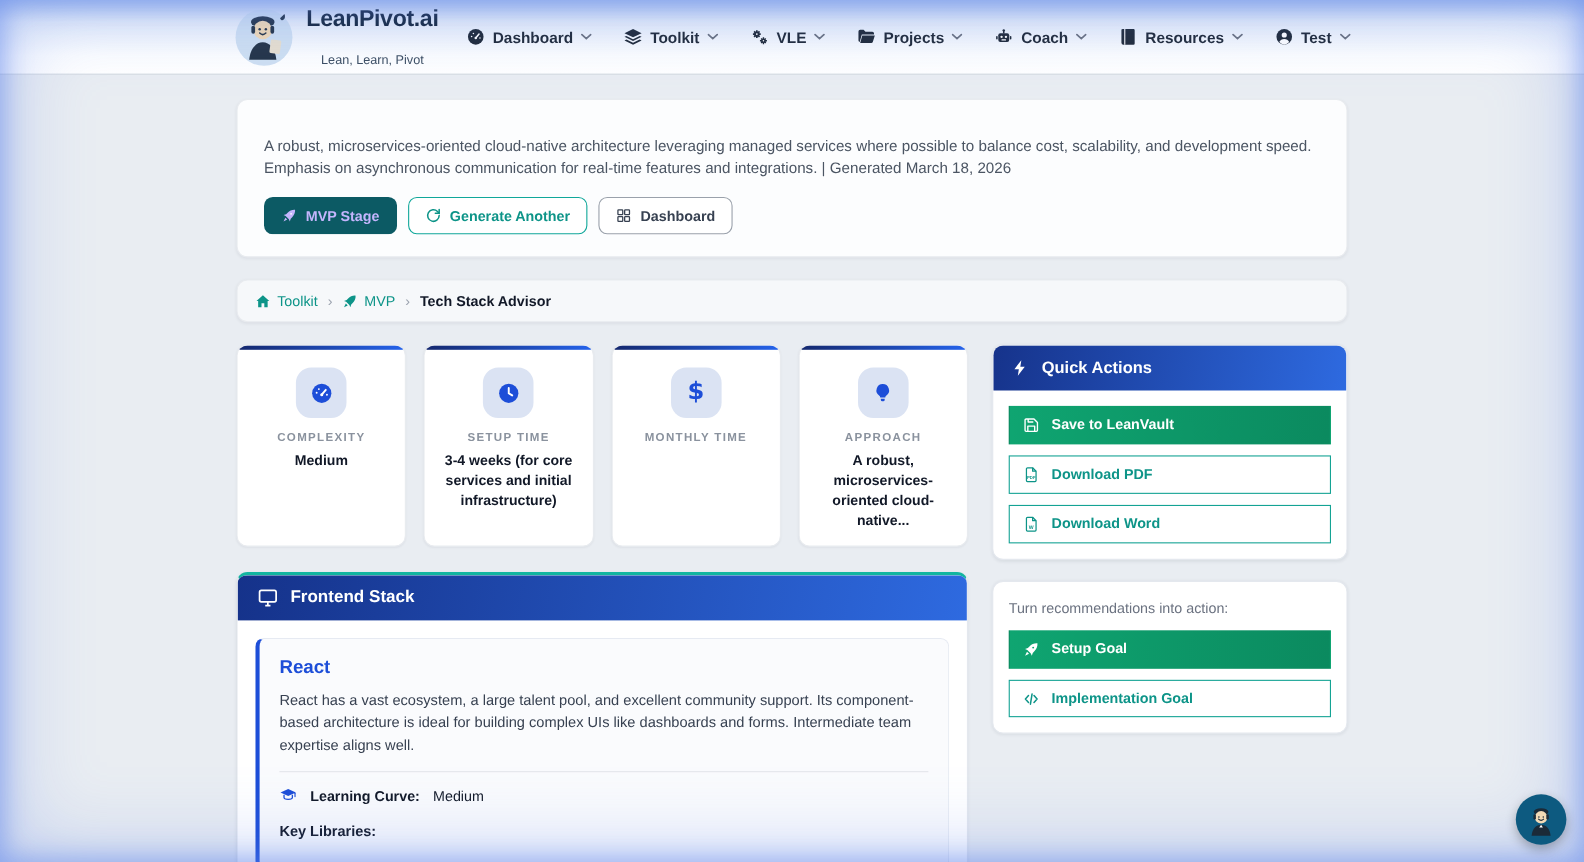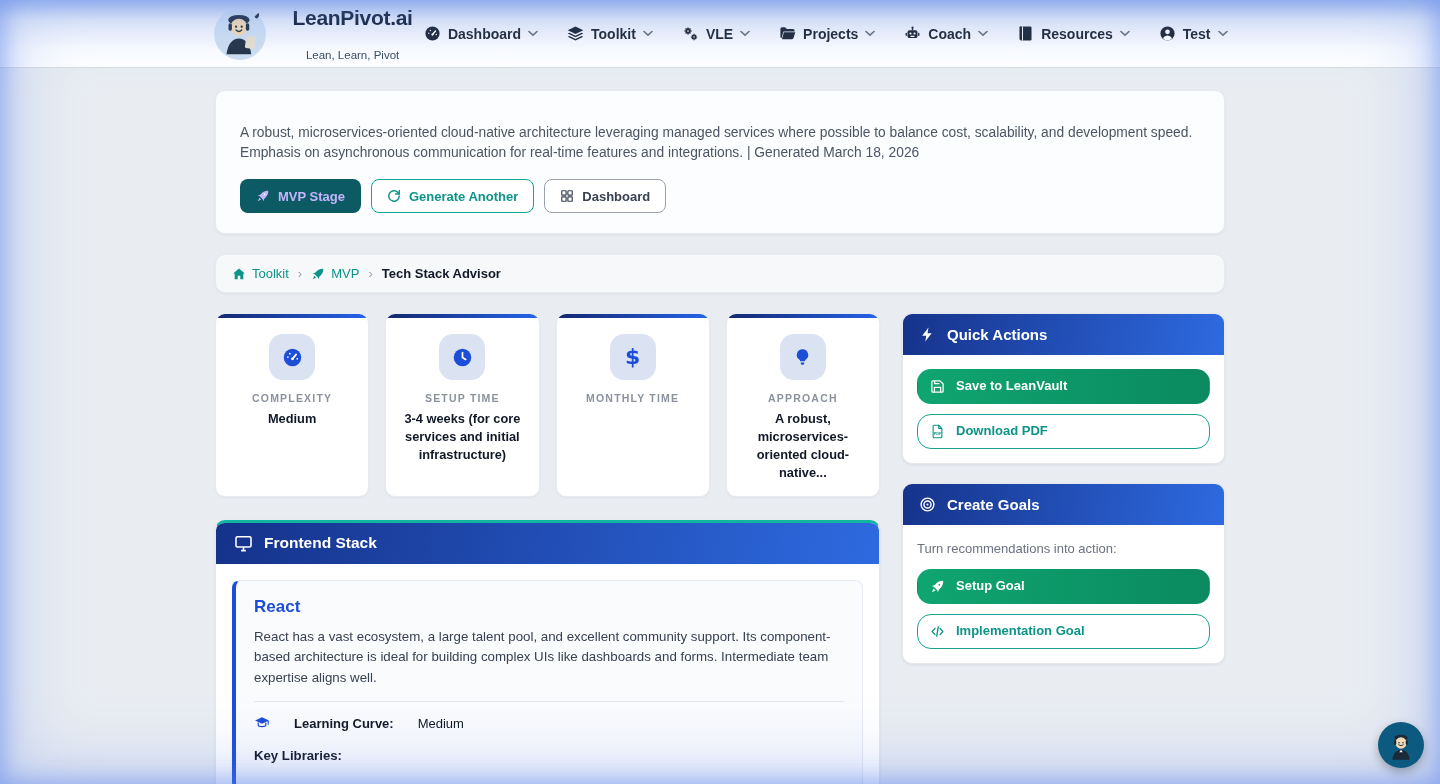--- a/index.html
+++ b/index.html
@@ -11,21 +11,21 @@
   .vignette{position:absolute;inset:0;pointer-events:none;z-index:55;
     box-shadow:inset 0 0 24px 3px rgba(86,125,233,.55), inset 0 0 70px 14px rgba(96,132,233,.28);}
   .ic{display:inline-flex;align-items:center;justify-content:center}
   .ic svg{display:block;width:100%;height:100%}
 
   
   .navbar{height:68px;display:flex;align-items:center;position:relative;z-index:2;
     background:linear-gradient(180deg,#c3d5f1 0%,#e9f0fa 30%,#fdfeff 75%,#ffffff 100%);
     border-bottom:1px solid #d8dde3;}
   .nav-inner{width:1015px;margin:0 auto;display:flex;align-items:center}
-  .brand{display:flex;align-items:flex-end;gap:26px;cursor:pointer}
+  .brand{display:flex;align-items:flex-end;gap:12px;cursor:pointer}
   .brand-logo{width:54px;height:54px}
   .brand-name{font-size:21px;font-weight:800;color:#14263c;letter-spacing:-.3px;line-height:1}
   .brand-tag{font-size:11.5px;color:#3d4f63;margin-top:21px;text-align:center}
   .nav-items{display:flex;gap:29px;margin-left:auto;align-items:center}
   .nav-item{display:flex;align-items:center;gap:7px;font-size:14px;font-weight:600;color:#1f2937;cursor:pointer;white-space:nowrap}
   .nav-ic{width:17px;height:17px;color:#1f2937}
   .chev{width:10px;height:7px;color:#6b7280}
 
   
   .main{width:1010px;margin:0 auto;padding-top:22px;position:relative;z-index:1}
@@ -68,41 +68,41 @@
   .stat-label{font-size:10.5px;font-weight:700;letter-spacing:1.2px;color:#8a929e;margin-bottom:6px}
   .stat-value{font-size:12.8px;font-weight:700;color:#111827;line-height:1.4}
 
   
   .panel{border-radius:10px;overflow:hidden;background:#fff;border:1px solid #e4e8ee;
     box-shadow:0 1px 3px rgba(16,24,40,.07);margin-bottom:19px}
   .panel-head{display:flex;align-items:center;gap:11px;padding:12px 16px;color:#fff;font-size:15px;font-weight:700;
     background:linear-gradient(100deg,#16338b 0%,#2e6ae0 100%)}
   .panel-head .ic{width:17px;height:17px}
   .panel-body{padding:14px}
-  .action-btn{display:flex;align-items:center;gap:11px;width:100%;border-radius:14px;padding:8px 12px;
+  .action-btn{display:flex;align-items:center;gap:11px;width:100%;border-radius:0;padding:8px 12px;
     font-size:13px;font-weight:700;margin-bottom:10px;cursor:pointer;border:1.5px solid transparent;line-height:1.3}
   .action-btn:last-child{margin-bottom:0}
   .ab-green{background:linear-gradient(90deg,#0fa571,#0b8a5f);color:#fff}
   .ab-teal{background:#fff;border-color:#14a394;color:#0d9488}
   .ab-gray{background:#fff;border-color:#8d959f;color:#4b5563}
   .action-btn .ic{width:15px;height:15px;flex:none}
   .goals-sub{font-size:13px;color:#6b7280;margin:2px 0 13px}
 
   
   .stack-section{border-radius:10px;background:#fff;border:1px solid #e4e8ee;border-top:3px solid #12b5a0;
     overflow:hidden;position:relative;box-shadow:0 1px 3px rgba(16,24,40,.07);min-height:300px}
   .stack-head{display:flex;align-items:center;gap:11px;padding:11px 18px;color:#fff;font-size:15.5px;font-weight:700;
     background:linear-gradient(100deg,#15328a,#2e6ae0)}
   .stack-head .ic{width:19px;height:19px}
   .stack-body{padding:16px}
   .tech-card{background:#fafbfd;border:1px solid #e6eaf2;border-left:4px solid #1d4ed8;border-radius:8px;padding:16px 18px}
   .tech-name{font-size:17px;font-weight:800;color:#1d4ed8;margin:0 0 10px}
   .tech-desc{font-size:13.3px;color:#374151;line-height:1.55;margin:0 0 13px}
   .tech-hr{border:none;border-top:1px solid #e5e7eb;margin:0 0 13px}
-  .lc-row{display:flex;align-items:center;gap:24px;font-size:13px;color:#111827;margin-bottom:17px}
+  .lc-row{display:flex;align-items:center;gap:12px;font-size:13px;color:#111827;margin-bottom:17px}
   .lc-row .ic{width:16px;height:16px;color:#1d4ed8}
   .lc-label{font-weight:800}
   .kl-label{font-size:13.2px;font-weight:800;color:#111827;margin-bottom:10px}
 
   
   .chat-fab{position:absolute;right:16px;bottom:16px;width:46px;height:46px;border-radius:50%;
     background:#0d5a80;display:flex;align-items:center;justify-content:center;
     box-shadow:0 4px 10px rgba(0,0,0,.28);cursor:pointer;z-index:60}
   .chat-fab svg{width:32px;height:32px}
 </style>
@@ -430,34 +430,34 @@
           <button class="action-btn ab-teal">
             <span class="ic">
               <svg viewBox="0 0 24 24" fill="none" stroke="currentColor" stroke-width="1.8" stroke-linejoin="round">
                   <path d="M14 2H6.5A1.5 1.5 0 005 3.5v17A1.5 1.5 0 006.5 22h11a1.5 1.5 0 001.5-1.5V7z"></path>
                   <path d="M14 2v5h5"></path>
                   <text x="12" y="18" font-size="6.2" font-weight="bold" text-anchor="middle" fill="currentColor" stroke="none" font-family="Liberation Sans, sans-serif">PDF</text>
                 </svg>
             </span>
             <span>Download PDF</span>
           </button>
+          <button class="action-btn ab-teal">
+            <span class="ic">
+              <svg viewBox="0 0 24 24" fill="none" stroke="currentColor" stroke-width="1.8" stroke-linejoin="round">
+                  <path d="M14 2H6.5A1.5 1.5 0 005 3.5v17A1.5 1.5 0 006.5 22h11a1.5 1.5 0 001.5-1.5V7z"></path>
+                  <path d="M14 2v5h5"></path>
+                  <text x="12" y="18.4" font-size="7.5" font-weight="bold" text-anchor="middle" fill="currentColor" stroke="none" font-family="Liberation Sans, sans-serif">W</text>
+                </svg>
+            </span>
+            <span>Download Word</span>
+          </button>
         </div>
       </div>
 
       <div class="panel">
-        <div class="panel-head">
-          <span class="ic">
-            <svg viewBox="0 0 24 24" fill="none" stroke="currentColor" stroke-width="2">
-                <circle cx="12" cy="12" r="9"></circle>
-                <circle cx="12" cy="12" r="5"></circle>
-                <circle cx="12" cy="12" r="1.4" fill="currentColor" stroke="none"></circle>
-              </svg>
-          </span>
-          <span>Create Goals</span>
-        </div>
         <div class="panel-body">
           <div class="goals-sub">Turn recommendations into action:</div>
           <button class="action-btn ab-green">
             <span class="ic">
               <svg viewBox="0 0 24 24" fill="currentColor">
                   <path d="M21 3c-4.5-.4-8.6 1.5-11.6 4.5L7.1 9.8 3 11.2l3.3 1.4 5.1 5.1 1.4 3.3 1.4-4.1 2.3-2.3C19.5 11.6 21.4 7.5 21 3z"></path>
                   <circle cx="14.8" cy="9.2" r="1.4" fill="#0fa571"></circle>
                   <path d="M5.8 15.2L3 21l5.8-2.8z"></path>
                 </svg>
             </span>

